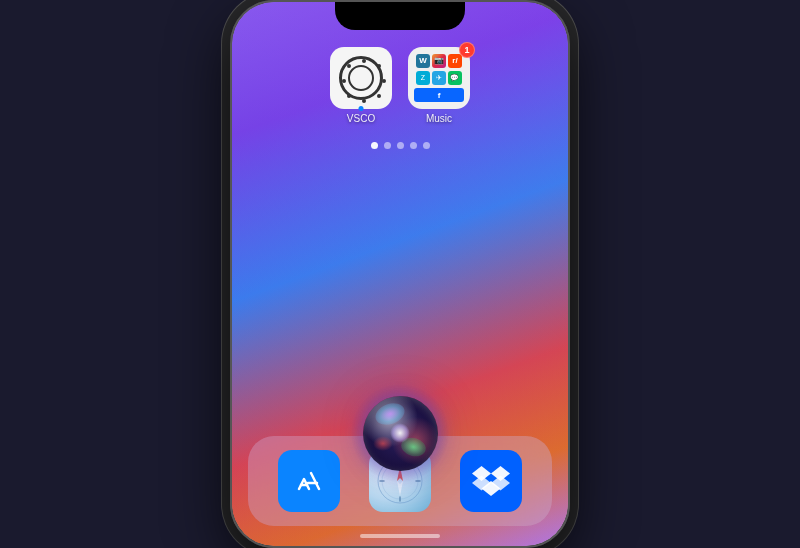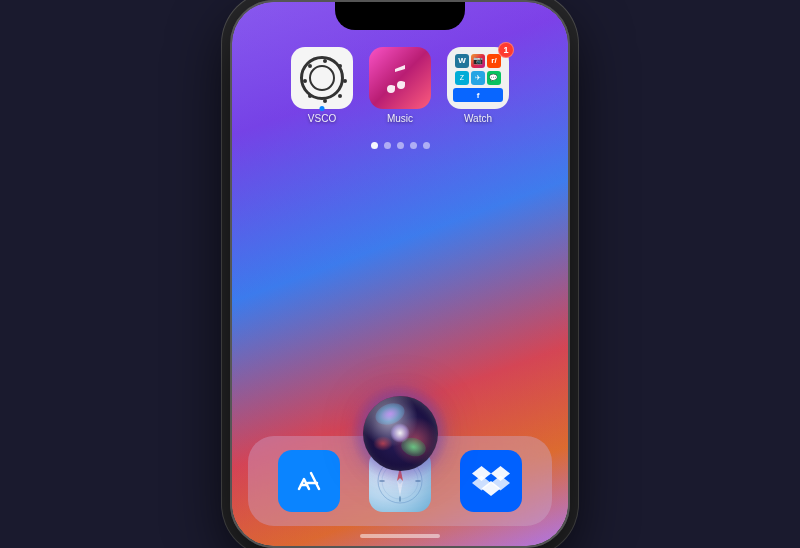--- a/index.html
+++ b/index.html
@@ -458,56 +458,48 @@
                   <circle cx="39" cy="9" r="2" fill="#333"></circle>
                   <circle cx="9" cy="39" r="2" fill="#333"></circle>
                   <circle cx="39" cy="39" r="2" fill="#333"></circle>
                 </svg>
               </div>
               <div class="app-indicator"></div>
             </div>
             <span class="app-label">VSCO</span>
           </div>
 
+
           <div class="app-icon-wrapper">
-            <div class="icon-music app-icon">
-              <svg width="34" height="34" viewBox="0 0 34 34">
-                <path d="M22 4 L22 24 Q22 28 18 28 Q14 28 14 24 Q14 20 18 20 Q19.5 20 22 21 L22 8 L12 11 L12 28 Q12 32 8 32 Q4 32 4 28 Q4 24 8 24 Q9.5 24 12 25 L12 8 Z" fill="white" opacity="0.9"></path>
-              </svg>
+            <div class="icon-social app-icon">
+
+              <div class="social-mini" style="background:#21759b;">
+                <span style="color:white;font-size:8px;font-weight:700;">W</span>
+              </div>
+              <div class="social-mini" style="background:linear-gradient(135deg,#f09433,#e6683c,#dc2743,#cc2366,#bc1888);">
+                <span style="color:white;font-size:8px;">📷</span>
+              </div>
+              <div class="social-mini" style="background:#ff4500;">
+                <span style="color:white;font-size:8px;font-weight:700;">r/</span>
+              </div>
+              <div class="social-mini" style="background:#00acd7;">
+                <span style="color:white;font-size:7px;">Z</span>
+              </div>
+              <div class="social-mini" style="background:#26a5e4;">
+                <span style="color:white;font-size:7px;">✈</span>
+              </div>
+              <div class="social-mini" style="background:#07C160;">
+                <span style="color:white;font-size:7px;">💬</span>
+              </div>
+              <div class="social-mini" style="background:#0866ff; grid-column: span 3; width:100%; border-radius:3px;">
+                <span style="color:white;font-size:8px;font-weight:700;">f</span>
+              </div>
+              <div class="badge">1</div>
             </div>
             <span class="app-label">Music</span>
-          </div>
-
-          <div class="app-icon-wrapper">
-            <div class="icon-social app-icon">
-
-              <div class="social-mini" style="background:#21759b;">
-                <span style="color:white;font-size:8px;font-weight:700;">W</span>
-              </div>
-              <div class="social-mini" style="background:linear-gradient(135deg,#f09433,#e6683c,#dc2743,#cc2366,#bc1888);">
-                <span style="color:white;font-size:8px;">📷</span>
-              </div>
-              <div class="social-mini" style="background:#ff4500;">
-                <span style="color:white;font-size:8px;font-weight:700;">r/</span>
-              </div>
-              <div class="social-mini" style="background:#00acd7;">
-                <span style="color:white;font-size:7px;">Z</span>
-              </div>
-              <div class="social-mini" style="background:#26a5e4;">
-                <span style="color:white;font-size:7px;">✈</span>
-              </div>
-              <div class="social-mini" style="background:#07C160;">
-                <span style="color:white;font-size:7px;">💬</span>
-              </div>
-              <div class="social-mini" style="background:#0866ff; grid-column: span 3; width:100%; border-radius:3px;">
-                <span style="color:white;font-size:8px;font-weight:700;">f</span>
-              </div>
-              <div class="badge">1</div>
-            </div>
-            <span class="app-label">Watch</span>
           </div>
 
 
         </div>
 
         <div class="page-dots">
           <div class="page-dot active"></div>
           <div class="page-dot"></div>
           <div class="page-dot"></div>
           <div class="page-dot"></div>

